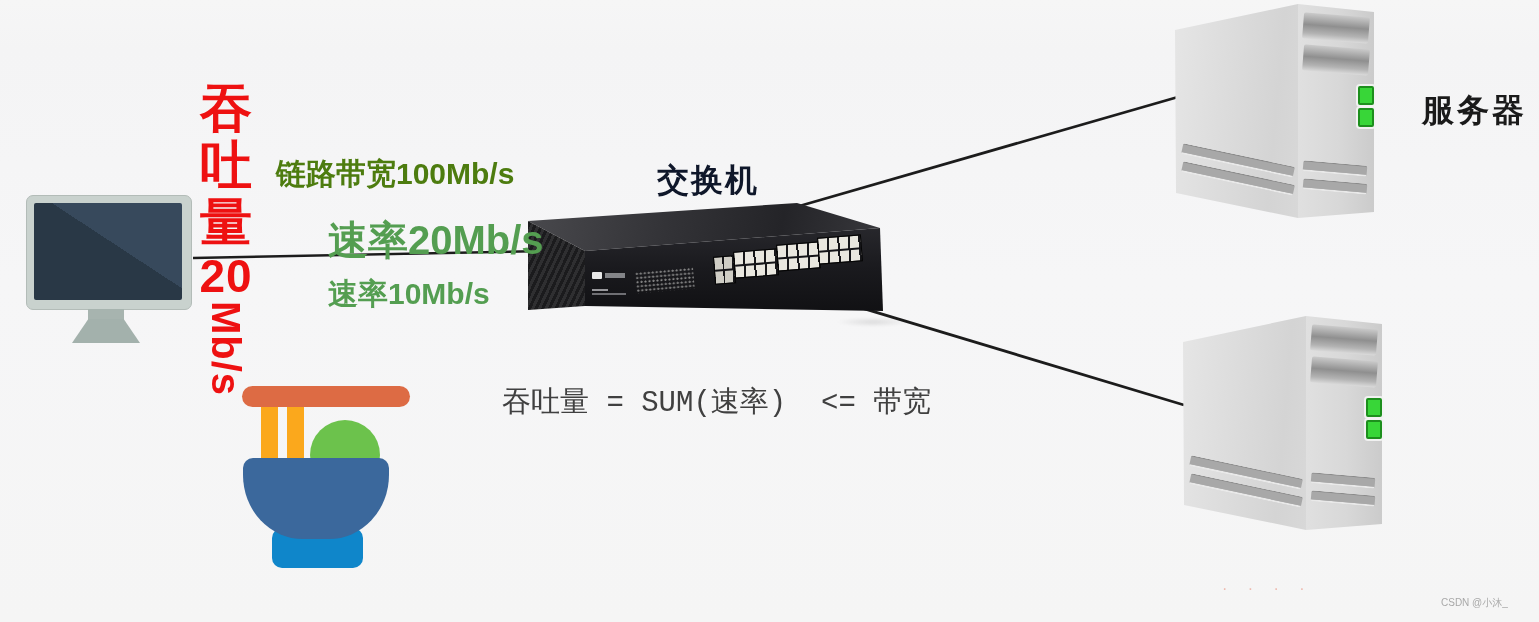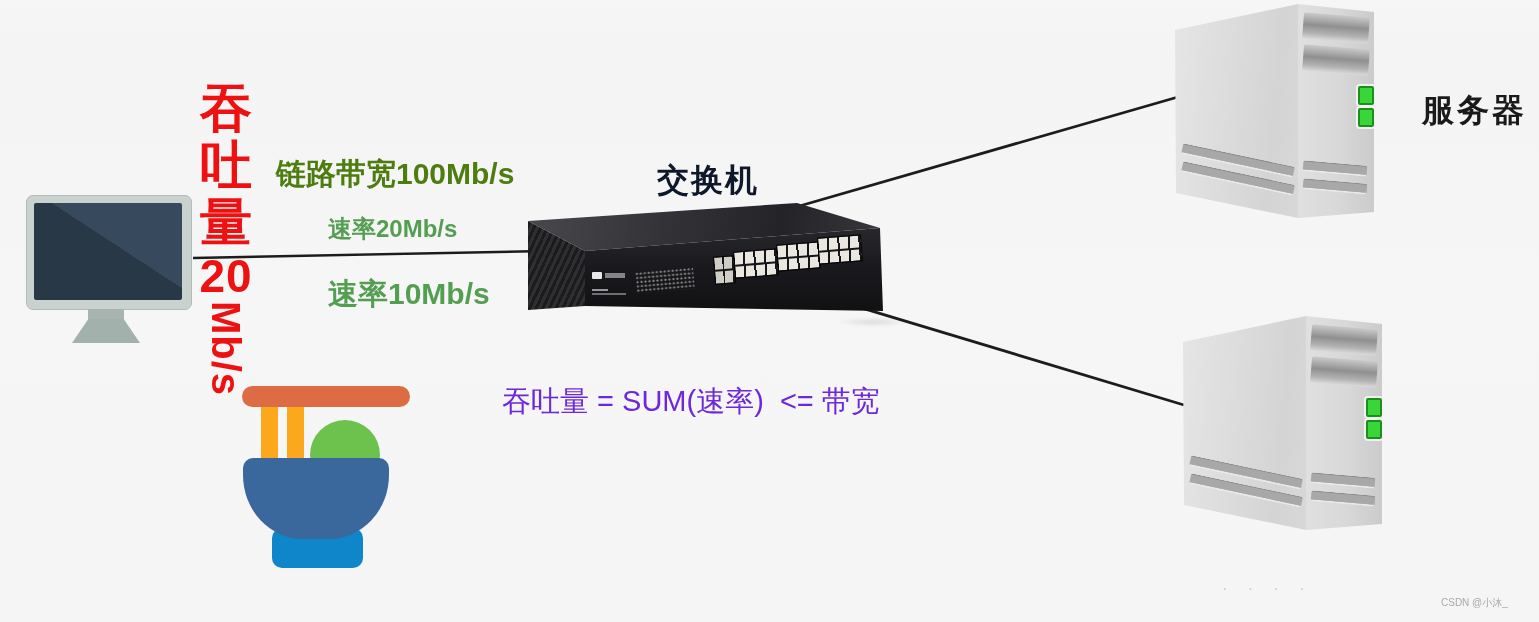--- a/index.html
+++ b/index.html
@@ -26,25 +26,25 @@
   
   .throughput{left:196px;top:80px;width:60px;z-index:3;color:#ee1111;
     display:flex;flex-direction:column;align-items:center;font-weight:bold;}
   .throughput .zi{font-size:52px;line-height:57px;}
   .throughput .num{font-size:46px;line-height:38px;margin-top:6px;letter-spacing:1px;}
   .throughput .unit{writing-mode:vertical-rl;font-size:40px;line-height:44px;margin-top:6px;letter-spacing:1px;}
 
   
   .lbl{z-index:3;font-weight:bold;white-space:pre;}
   .lbl-bandwidth{left:276px;top:154px;font-size:30px;color:#4d7c0f;}
-  .lbl-rate1{left:328px;top:213px;font-size:24px;color:#549e51;}
+  .lbl-rate1{left:328px;top:213px;font-size:40px;color:#549e51;}
   .lbl-rate2{left:328px;top:274px;font-size:30px;color:#549e51;}
   .lbl-switch{left:641px;top:159px;font-size:32px;color:#0f172a;font-family:"DejaVu Serif",serif;font-weight:600;letter-spacing:2px;margin-left:16px;}
   .lbl-server{left:1400px;top:89px;font-size:32px;color:#1a1a1a;font-family:"DejaVu Serif",serif;font-weight:600;letter-spacing:3px;margin-left:22px;}
-  .formula{left:502px;top:382px;font-size:29px;color:#6d28d9;z-index:3;font-weight:500;white-space:pre;}
+  .formula{left:502px;top:382px;font-size:29px;color:#404040;z-index:3;font-weight:500;white-space:pre;font-family:Liberation Mono, monospace;}
 
   
   .switch{left:524px;top:196px;width:364px;height:130px;z-index:2;}
   .switch .face{position:absolute;left:0;top:0;width:100%;height:100%;}
   .sw-top{clip-path:polygon(4px 25px,273px 7px,356px 32px,61px 55px);
     background:linear-gradient(100deg,#4a4a4e 0%,#333337 38%,#242428 68%,#3c3c40 100%);}
   .sw-left{clip-path:polygon(4px 25px,61px 55px,61px 110px,4px 114px);
     background:repeating-linear-gradient(115deg,#2f2f31 0 3px,#1b1b1d 3px 6px);}
   .sw-front{clip-path:polygon(61px 55px,356px 32px,359px 115px,61px 110px);
     background:linear-gradient(180deg,#323237 0%,#1a1a1e 55%,#0e0e10 100%);}

